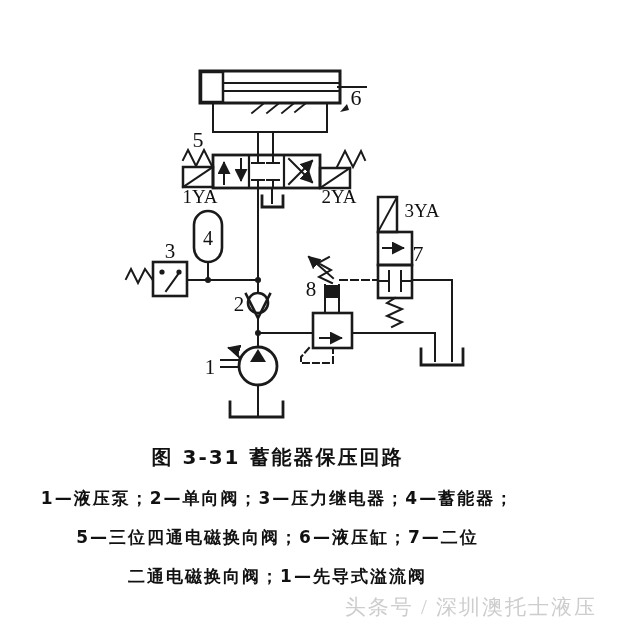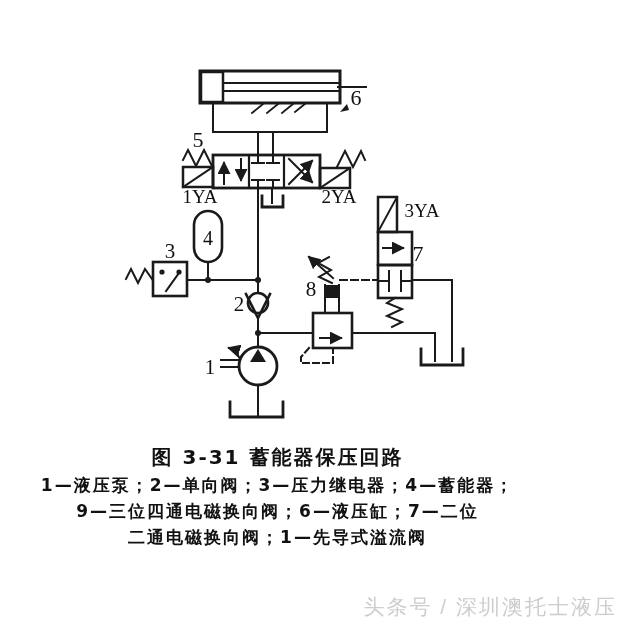--- a/index.html
+++ b/index.html
@@ -3,25 +3,25 @@
 <meta charset="utf-8">
 <style>
   html,body{margin:0;padding:0;}
   body{width:617px;height:629px;background:#ffffff;position:relative;overflow:hidden;
        font-family:"Liberation Sans",sans-serif;}
   .page{position:absolute;inset:0;background:#fff;}
   svg text{font-family:"Liberation Serif",serif;fill:#111;}
   .caption{position:absolute;left:0;top:438px;width:555px;text-align:center;color:#111;}
   .cap-title{font-size:20px;font-weight:bold;letter-spacing:2px;margin-top:6px;
              font-family:"DejaVu Sans",sans-serif;}
-  .cap-line{font-size:17px;font-weight:600;letter-spacing:2px;margin-top:3px;
+  .cap-line{font-size:17px;font-weight:600;letter-spacing:2px;margin-top:16px;
             font-family:"DejaVu Sans",sans-serif;}
-  .watermark{position:absolute;right:0;top:593px;font-size:21px;letter-spacing:2px;
+  .watermark{position:absolute;right:20px;top:593px;font-size:21px;letter-spacing:2px;
              color:#cdcdcd;text-shadow:1px 1px 0 #ffffff;
-             font-family:Liberation Sans, sans-serif;}
+             font-family:Liberation Serif, serif;}
 </style>
 </head>
 <body>
 
 <div class="page">
 
 <svg width="617" height="438" viewBox="0 0 617 438" stroke="#1a1a1a" fill="none" stroke-linecap="square">
 
   <defs>
     <marker id="arr" viewBox="0 0 10 10" refX="8.5" refY="5" markerWidth="6.5" markerHeight="6.5" orient="auto">
@@ -140,19 +140,19 @@
     <text x="200" y="203" font-size="19" text-anchor="middle">1YA</text>
     <text x="339" y="203" font-size="19" text-anchor="middle">2YA</text>
     <text x="422" y="217" font-size="19" text-anchor="middle">3YA</text>
   </g>
 </svg>
 
 
 <div class="caption">
   <div class="cap-title">图 3-31  蓄能器保压回路</div>
   <div class="cap-line">1—液压泵；2—单向阀；3—压力继电器；4—蓄能器；</div>
-  <div class="cap-line">9—三位四通电磁换向阀；6—液压缸；7—二位</div>
+  <div class="cap-line">5—三位四通电磁换向阀；6—液压缸；7—二位</div>
   <div class="cap-line">二通电磁换向阀；1—先导式溢流阀</div>
 </div>
 
 <div class="watermark">头条号 / 深圳澳托士液压</div>
 
 </div>
 
 </body></html>

